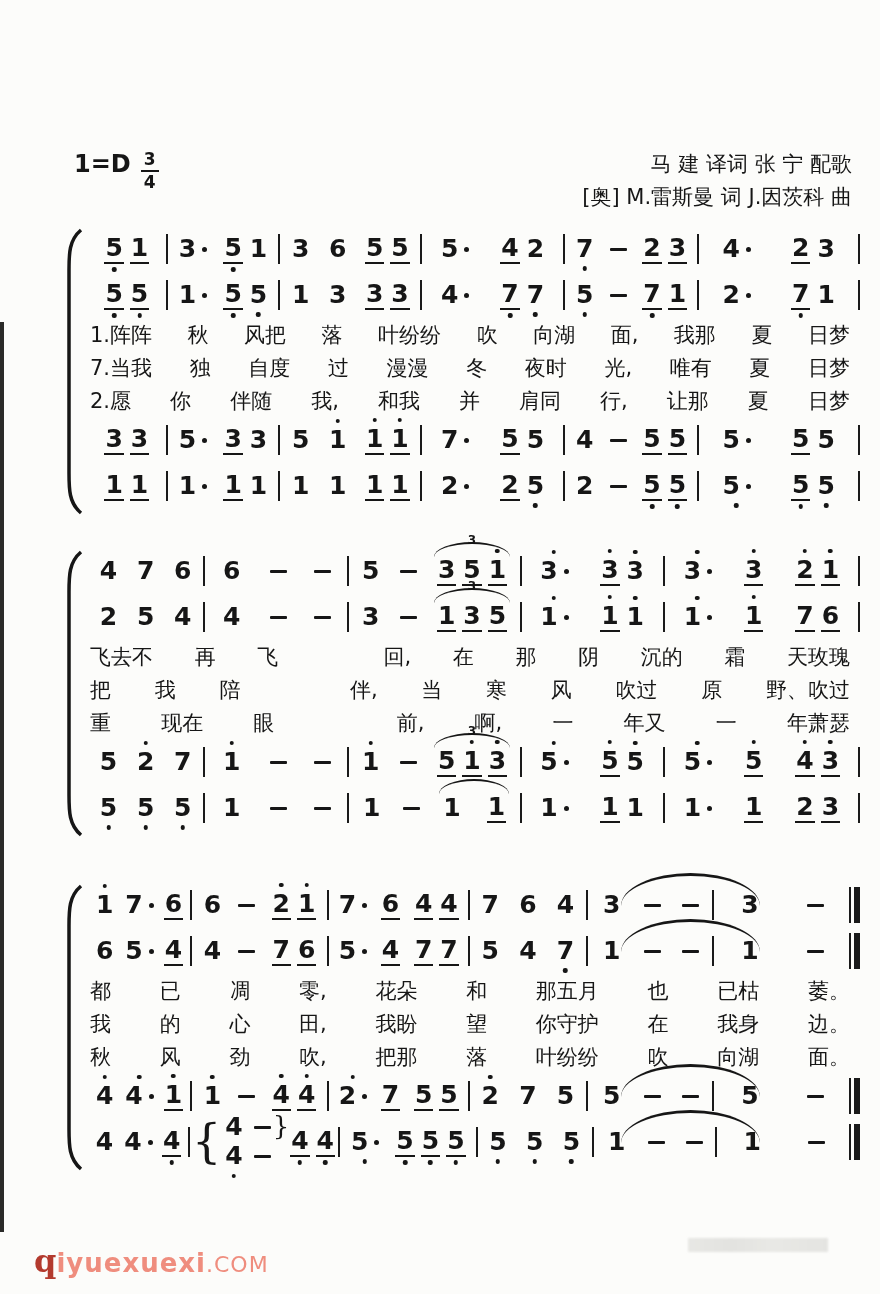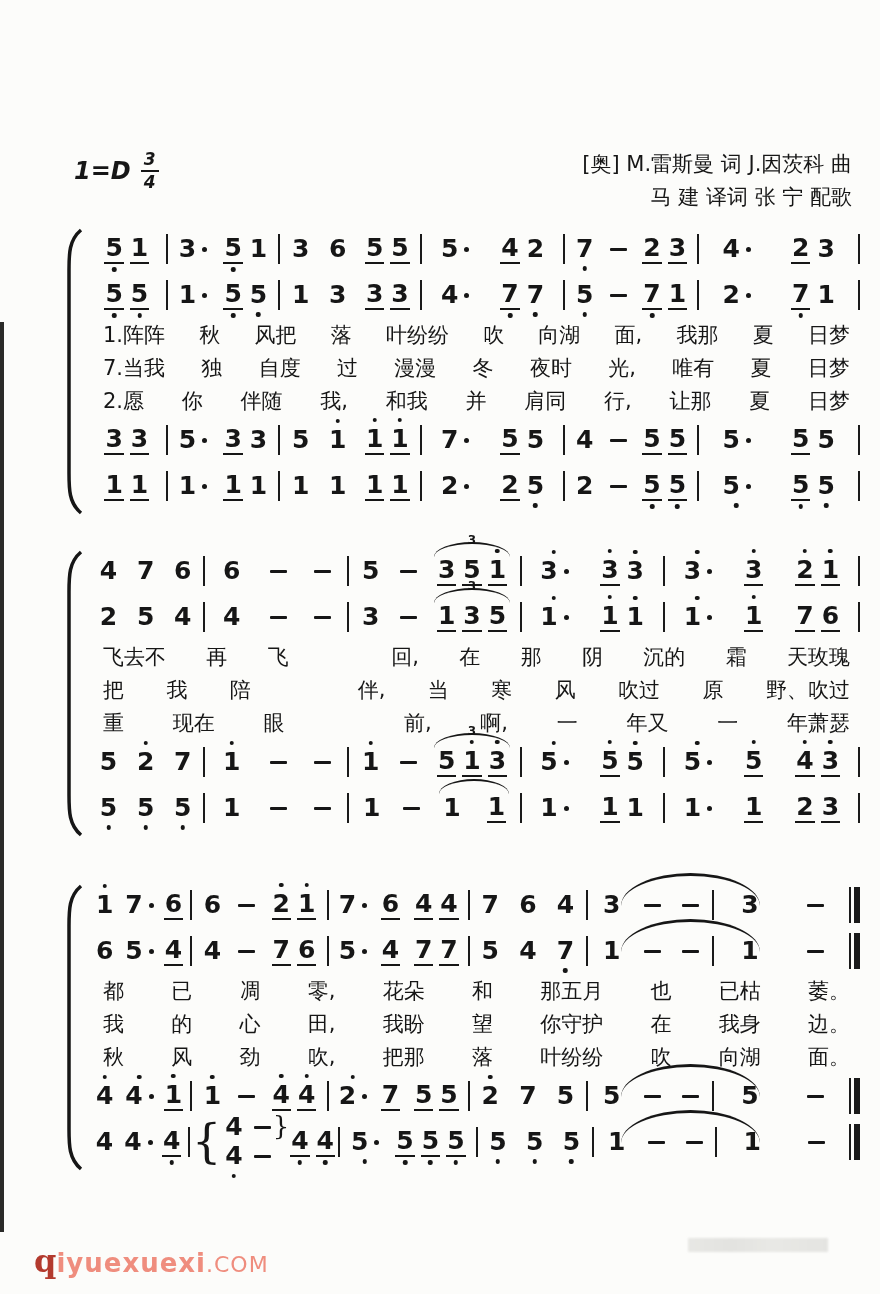--- a/index.html
+++ b/index.html
@@ -3,21 +3,21 @@
 <meta charset="utf-8">
 <style>
   html,body{margin:0;padding:0;}
   body{background:#e8e8e4;font-family:"DejaVu Sans","Liberation Sans",sans-serif;}
   #page{position:relative;width:880px;height:1294px;background:#fcfcfa;margin:0 auto;overflow:hidden;color:#161616;}
 
   
   .title{position:absolute;top:84px;left:0;right:60px;text-align:center;
          font-size:44px;font-weight:bold;letter-spacing:1.55em;margin:0 0 0 0.8em;
          font-family:"DejaVu Sans","Liberation Sans",sans-serif;}
-  .keysig{position:absolute;left:74px;top:150px;font-size:24px;font-weight:bold;display:flex;align-items:center;font-style:italic;}
+  .keysig{position:absolute;left:74px;top:150px;font-size:24px;font-weight:bold;display:flex;}
   .frac{display:inline-block;margin-left:10px;text-align:center;font-size:17px;line-height:1.1;font-weight:bold;}
   .frac .fn{display:block;border-bottom:2px solid #161616;padding:0 3px 1px;}
   .frac .fd{display:block;padding-top:1px;}
   .credits{position:absolute;right:28px;top:148px;text-align:right;font-size:21px;line-height:1.55;}
 
   
   .system{position:absolute;left:62px;width:798px;}
   .bracket{position:absolute;left:0;top:2px;}
   .rows{margin-left:26px;}
   .note-row{position:relative;height:46px;display:flex;align-items:center;}
@@ -46,21 +46,21 @@
   .endarc{position:absolute;left:69%;width:18%;top:-9px;height:30px;
           border-top:3px solid #161616;border-radius:50% 50% 0 0 / 100% 100% 0 0;pointer-events:none;}
 
   .stack{display:flex;align-items:center;gap:2px;}
   .brace{font-size:46px;font-weight:400;line-height:0.85;font-family:"DejaVu Serif","Liberation Serif",serif;}
   .brace.close{font-size:26px;align-self:flex-start;margin-top:2px;}
   .stackcol{display:flex;flex-direction:column;}
   .srow{display:flex;align-items:center;gap:9px;height:29px;}
 
   .lyric-row{height:33px;display:flex;justify-content:space-between;align-items:center;
-             font-size:21px;padding:0 10px 0 2px;white-space:nowrap;margin-left:13px;}
+             font-size:21px;padding:0 10px 0 2px;white-space:nowrap;}
   .lyric-row .lg{flex:none;} .lyric-row .lg.empty{width:22px;}
 
   
   .footer{position:absolute;left:34px;top:1242px;display:flex;align-items:baseline;}
   .fq{font-size:32px;font-weight:bold;font-family:"DejaVu Serif","Liberation Serif",serif;}
   .frest{font-size:26px;letter-spacing:1px;}
   .ftld{font-size:22px;letter-spacing:1px;}
   .smudge{position:absolute;left:688px;top:1238px;width:140px;height:14px;
           background:linear-gradient(90deg,#d8d8d4,#cfcfcb 30%,#d9d9d5 60%,#d2d2ce);opacity:.55;filter:blur(1px);}
   .scan-edge{position:absolute;left:0;top:322px;width:4px;height:910px;background:#2a2a28;}
@@ -72,22 +72,22 @@
 
   <div class="keysig">
     <span>1=D</span>
     <span class="frac">
       <span class="fn">3</span>
       <span class="fd">4</span>
     </span>
   </div>
 
   <div class="credits">
+    <div>马 建 译词 张 宁 配歌</div>
     <div>[奥] M.雷斯曼 词  J.因茨科 曲</div>
-    <div>马 建 译词 张 宁 配歌</div>
   </div>
 
   <div id="music-root">
       <div class="system" style="top: 226px;">
         <svg width="22" height="287" class="bracket">
           <path d="M19,2 C7,12 7,26 7,42 L7,245 C7,261 7,275 19,285" stroke="#161616" stroke-width="3.5" fill="none"></path>
         </svg>
         <div class="rows">
           <div class="note-row">
             <div class="measure" style="flex-grow: 10;">

